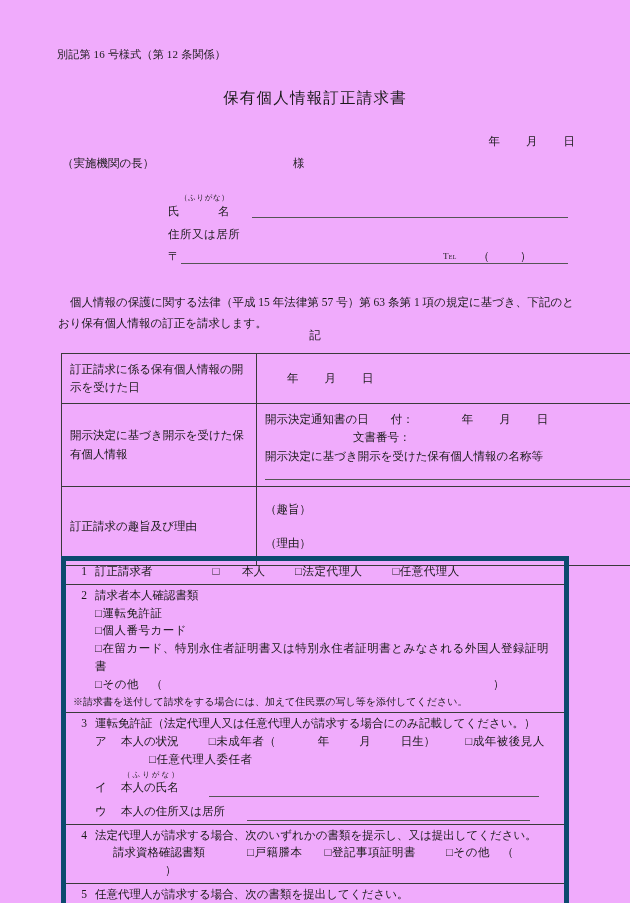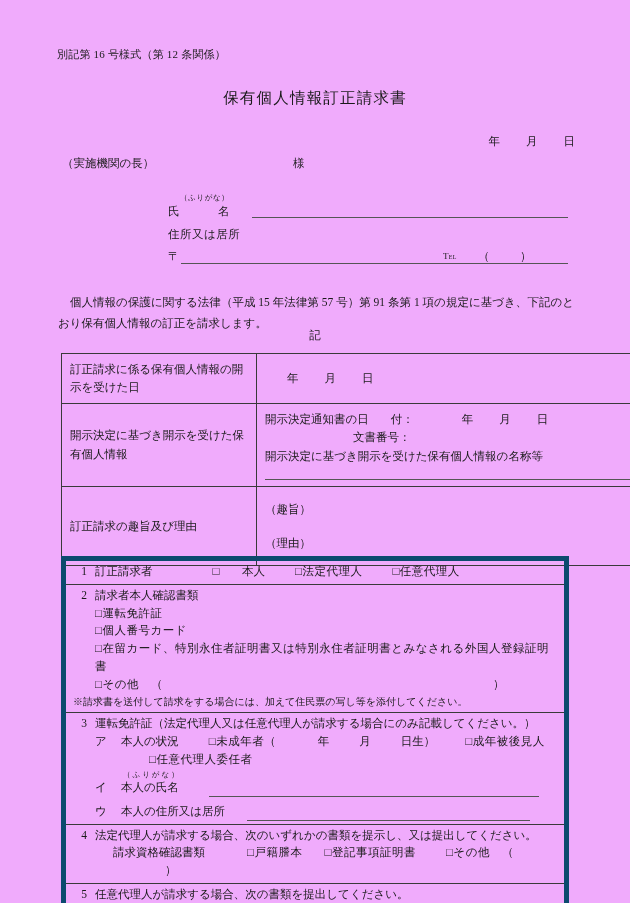--- a/index.html
+++ b/index.html
@@ -259,21 +259,21 @@
   <div class="lbl-addr">住所又は居所</div>
   <div class="lbl-postal">〒</div>
   <div class="rule-addr"></div>
 
   <div class="tel-label">Tel</div>
   <div class="tel-paren">
     <span>（</span><span class="gap"></span><span>）</span>
   </div>
 
   <div class="body-para">
-    <span class="indent"></span><span>個人情報の保護に関する法律（平成 15 年法律第 57 号）第 91 条第 1 項の規定に基づき、下記のとおり保有個人情報の訂正を請求します。</span>
+    <span class="indent"></span><span>個人情報の保護に関する法律（平成 15 年法律第 57 号）第 63 条第 1 項の規定に基づき、下記のとおり保有個人情報の訂正を請求します。</span>
   </div>
   <div class="ki-mark">記</div>
 
   <table class="main-table">
     <tbody>
       <tr class="row1">
         <td class="lbl">訂正請求に係る保有個人情報の開示を受けた日</td>
         <td class="val">
           <span class="date-inline">
             <span class="y">年</span><span class="m">月</span><span class="d">日</span>

